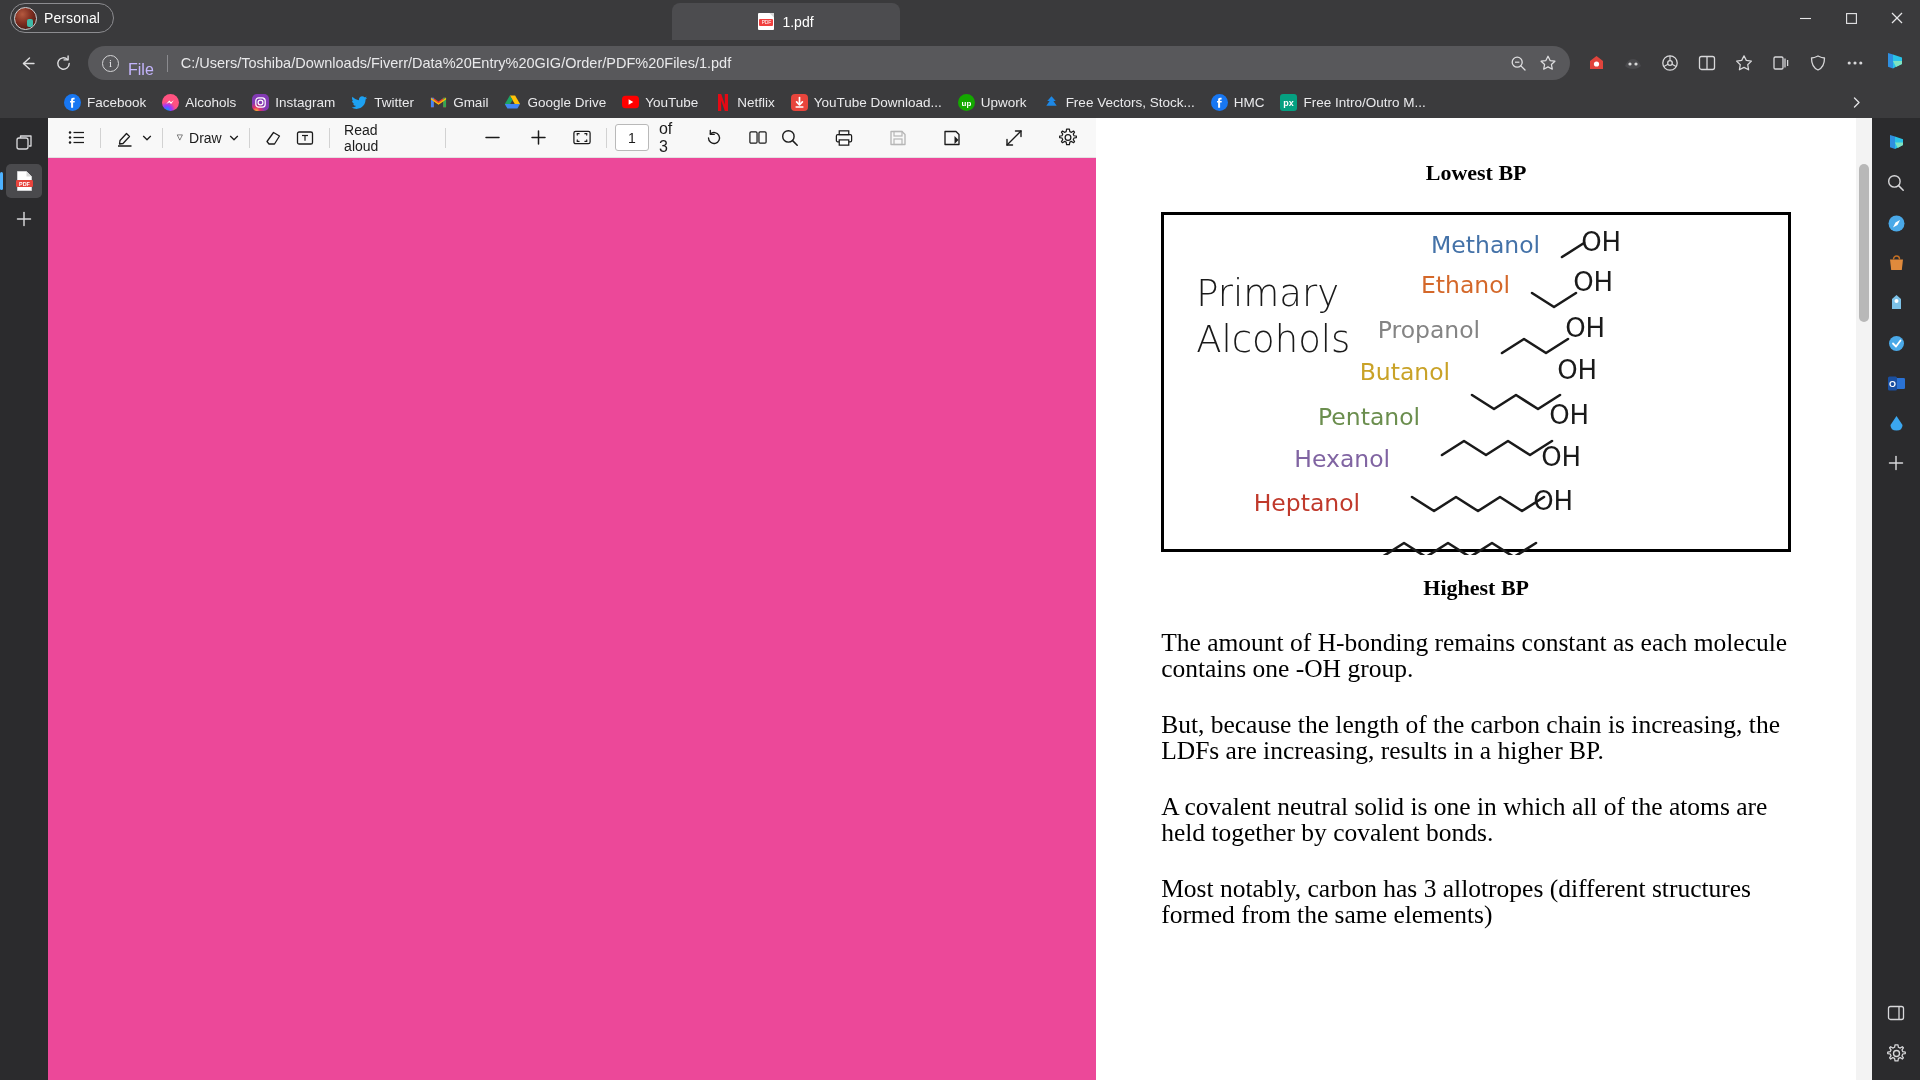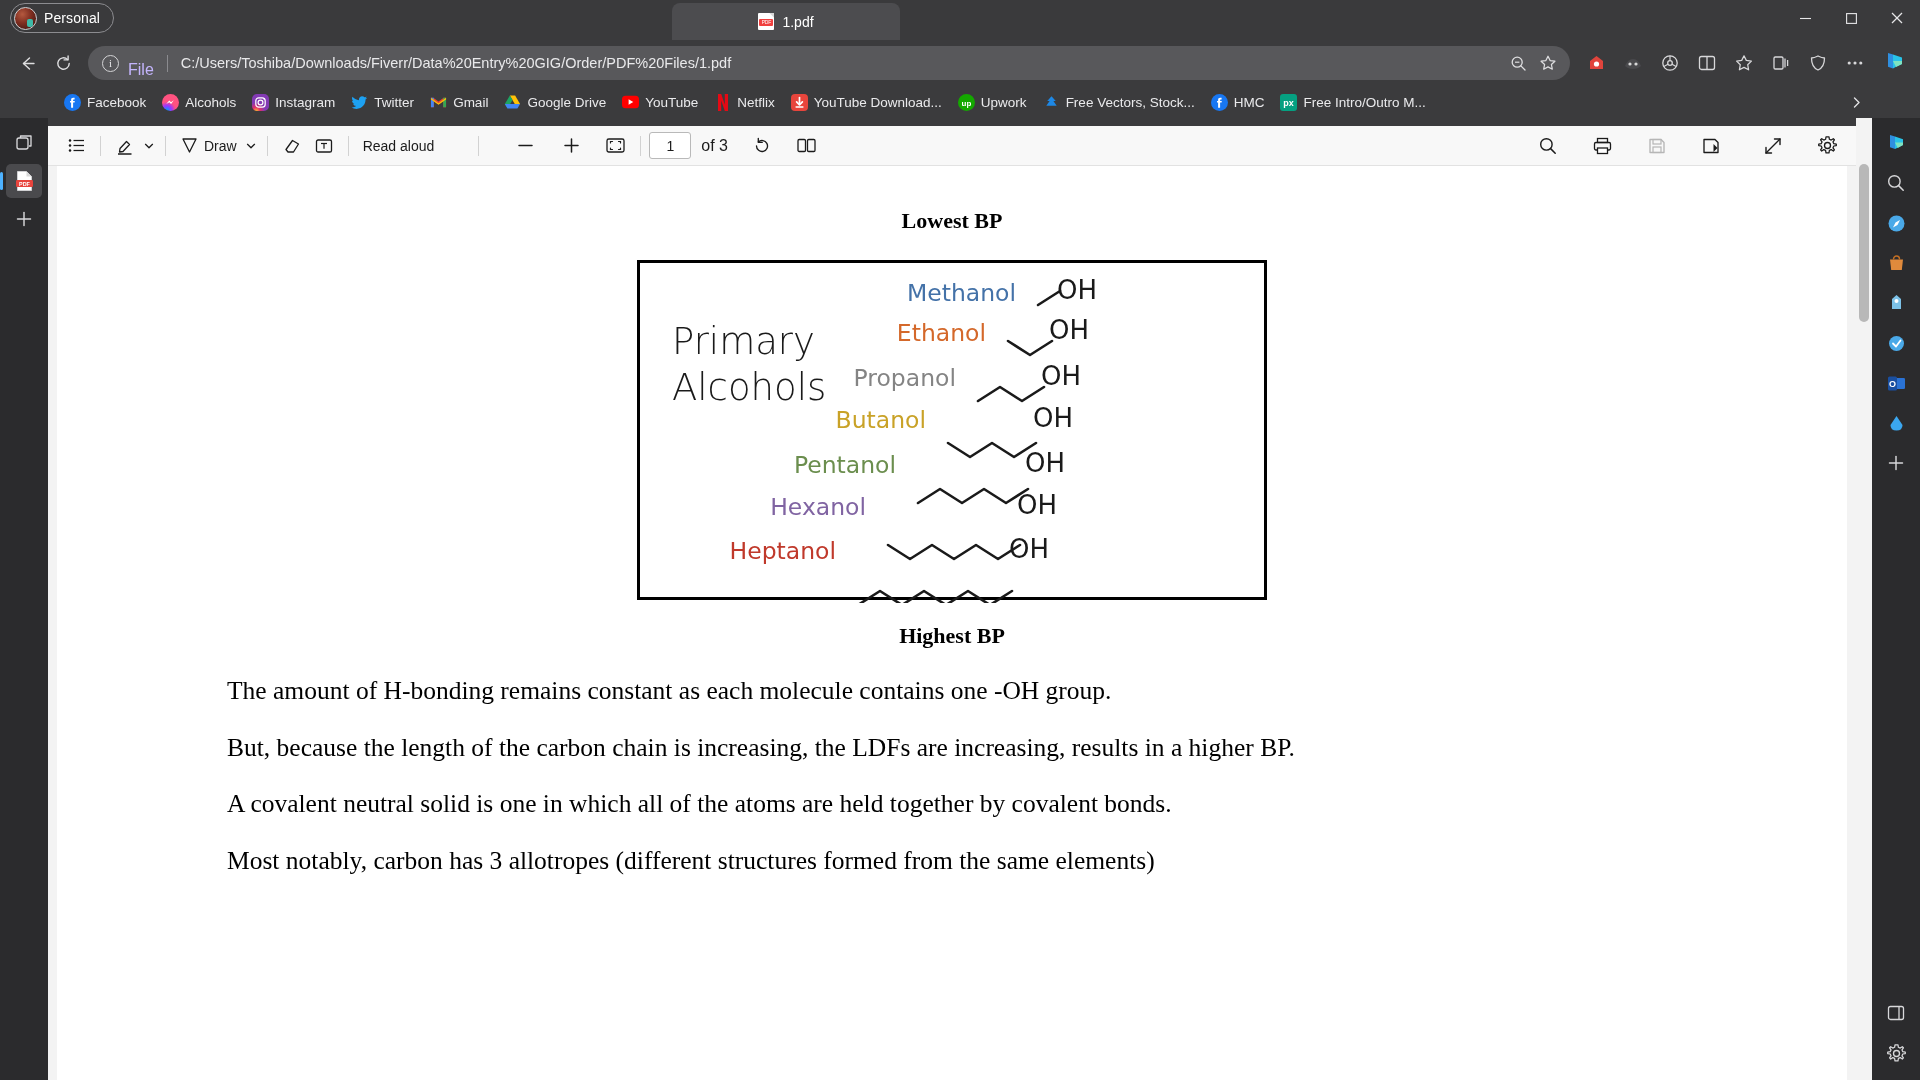--- a/index.html
+++ b/index.html
@@ -118,21 +118,21 @@
   .rail-btn {
     width: 36px; height: 34px; border-radius: 5px;
     display: flex; align-items: center; justify-content: center; position: relative;
   }
   .rail-btn.active { background: #4a4a4d; }
   .rail-btn.active::before {
     content: ""; position: absolute; left: -6px; top: 8px; width: 3px; height: 18px;
     background: #4db2ff; border-radius: 2px;
   }
 
-  .center { flex: 1 1 auto; display: flex; flex-direction: column; min-width: 0; background: #4d7c0f; margin-top: 8px; }
+  .center { flex: 1 1 auto; display: flex; min-width: 0; background: #ec4899; }
 
   
   .pdftoolbar {
     height: 40px; background: #f8f8f8; border-bottom: 1px solid #e2e2e2;
     display: flex; align-items: center; padding: 0 12px; gap: 0; flex: 0 0 40px;
   }
   .tb { height: 30px; min-width: 32px; border-radius: 4px; display: flex; align-items: center;
         justify-content: center; gap: 5px; padding: 0 6px; }
   .tb-label { font-size: 14px; color: #1b1b1b; }
   .tb-div { width: 1px; height: 20px; background: #d2d2d2; margin: 0 8px; }

